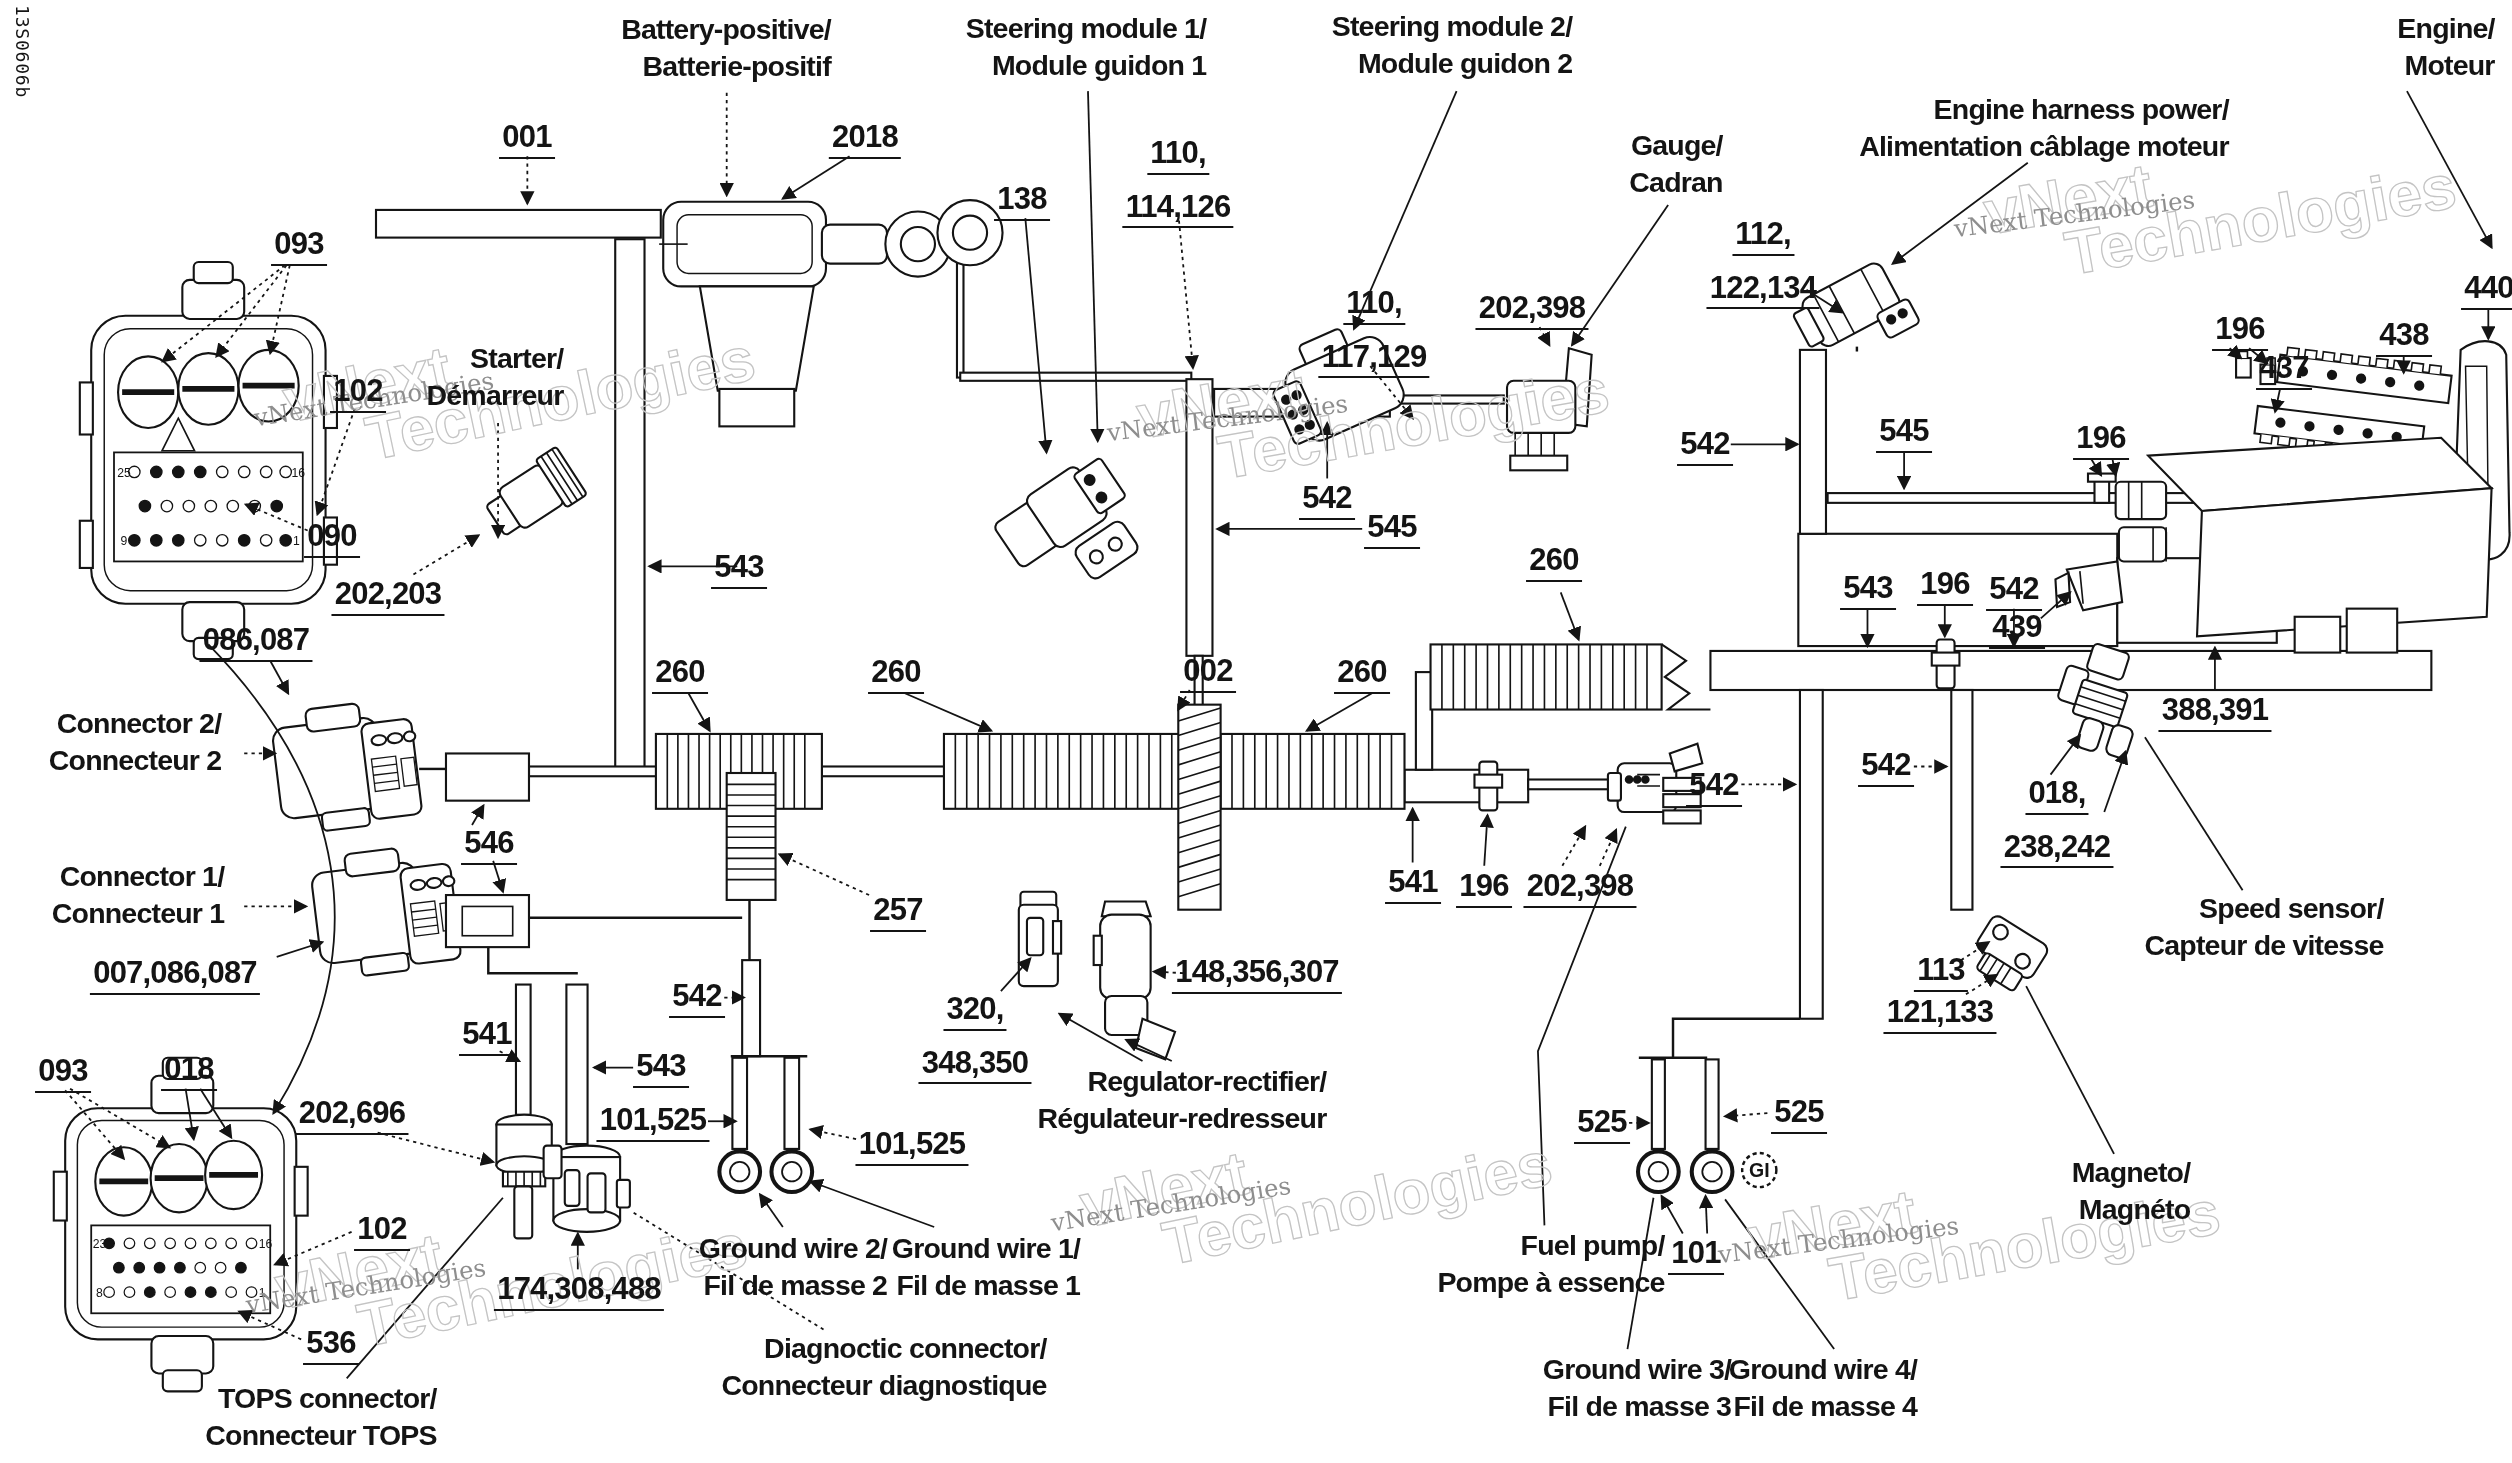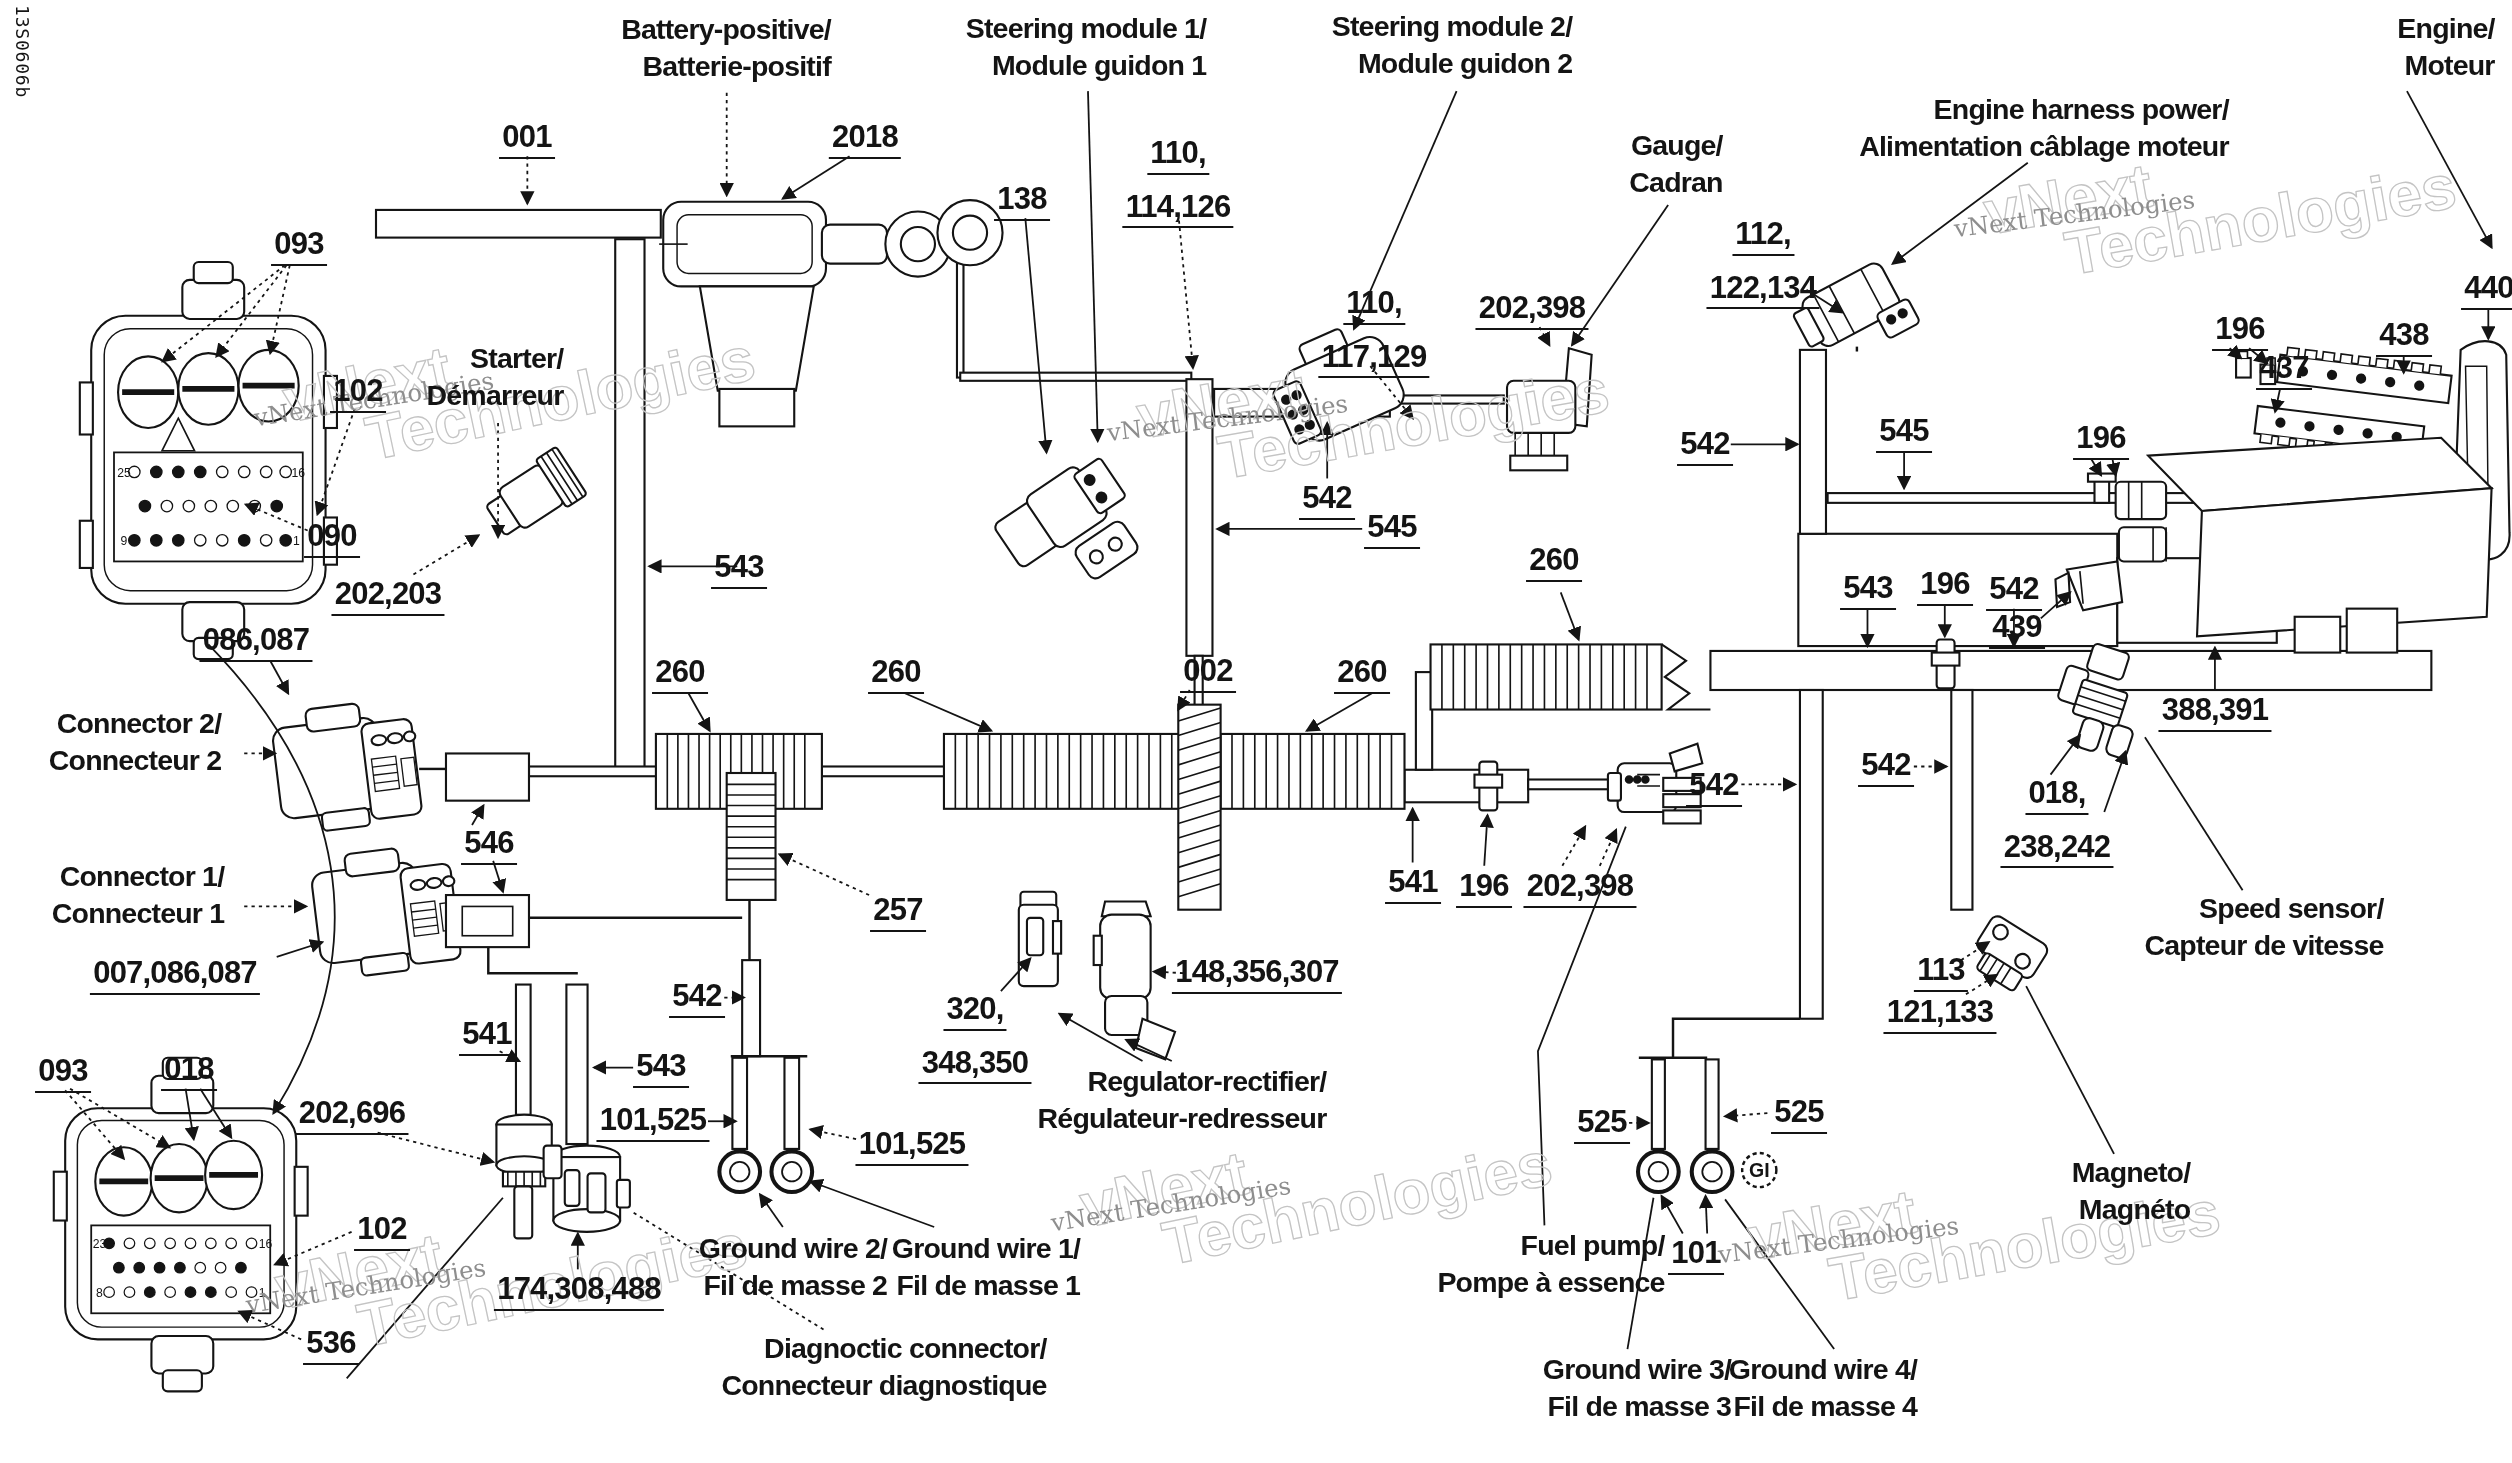--- a/index.html
+++ b/index.html
@@ -560,20 +560,21 @@
 <div class="ttl" style="left:2044px;top:91px"><span>Engine harness power/</span><br><span>Alimentation câblage moteur</span></div>
 <div class="ttl" style="left:1676px;top:127px"><span>Gauge/</span><br><span>Cadran</span></div>
 <div class="ttl" style="left:495px;top:340px"><span>Starter/</span><br><span>Démarreur</span></div>
 <div class="ttl" style="left:135px;top:705px"><span>Connector 2/</span><br><span>Connecteur 2</span></div>
 <div class="ttl" style="left:138px;top:858px"><span>Connector 1/</span><br><span>Connecteur 1</span></div>
 <div class="ttl" style="left:1182px;top:1063px"><span>Regulator-rectifier/</span><br><span>Régulateur-redresseur</span></div>
 <div class="ttl" style="left:793px;top:1230px"><span>Ground wire 2/</span><br><span>Fil de masse 2</span></div>
 <div class="ttl" style="left:986px;top:1230px"><span>Ground wire 1/</span><br><span>Fil de masse 1</span></div>
 <div class="ttl" style="left:884px;top:1330px"><span>Diagnoctic connector/</span><br><span>Connecteur diagnostique</span></div>
 <div class="ttl" style="left:1551px;top:1227px"><span>Fuel pump/</span><br><span>Pompe à essence</span></div>
+<div class="ttl" style="left:321px;top:1380px"><span>TOPS connector/</span><br><span>Connecteur TOPS</span></div>
 <div class="ttl" style="left:1637px;top:1351px"><span>Ground wire 3/</span><br><span>Fil de masse 3</span></div>
 <div class="ttl" style="left:1823px;top:1351px"><span>Ground wire 4/</span><br><span>Fil de masse 4</span></div>
 <div class="ttl" style="left:2131px;top:1154px"><span>Magneto/</span><br><span>Magnéto</span></div>
 <div class="ttl" style="left:2264px;top:890px"><span>Speed sensor/</span><br><span>Capteur de vitesse</span></div>
 
 <div class="co" style="left:299px;top:226px"><span>093</span></div>
 <div class="co" style="left:527px;top:119px"><span>001</span></div>
 <div class="co" style="left:865px;top:119px"><span>2018</span></div>
 <div class="co" style="left:1022px;top:181px"><span>138</span></div>
 <div class="co" style="left:1178px;top:135px"><span>110,</span><span class="l2">114,126</span></div>

